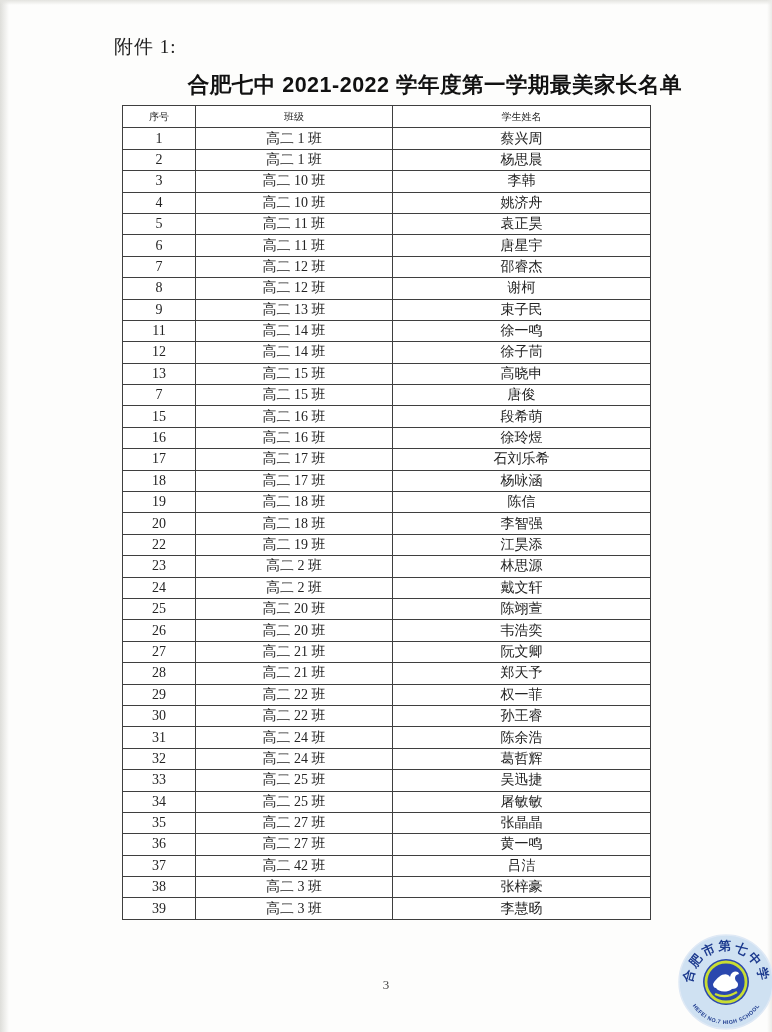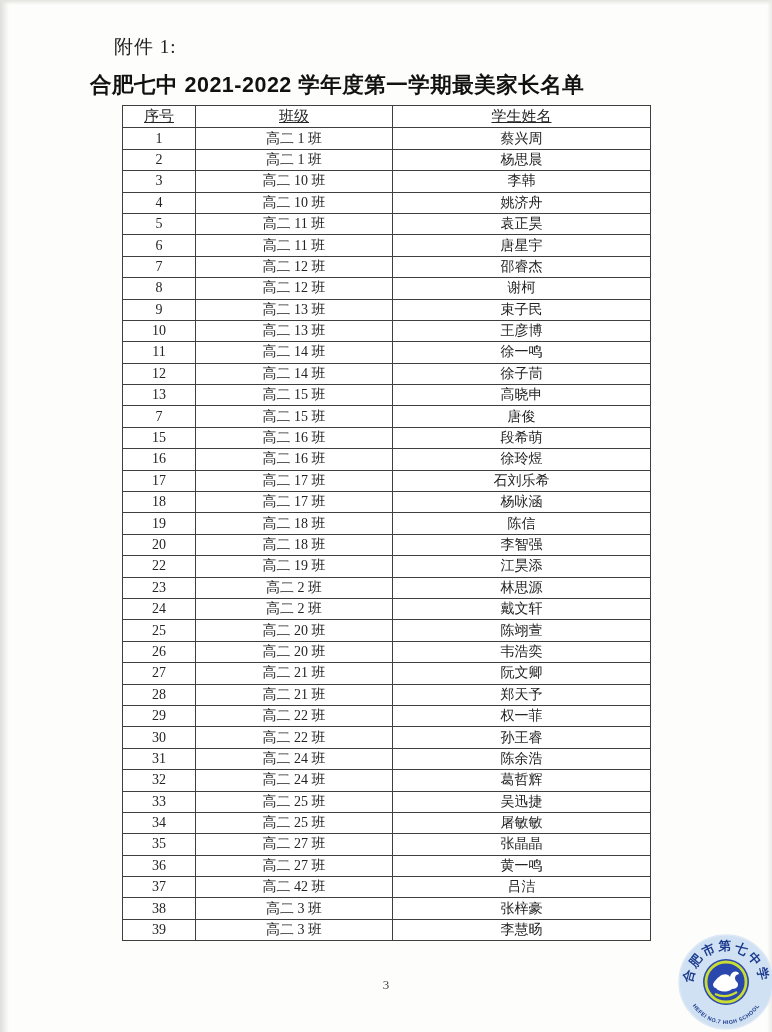--- a/index.html
+++ b/index.html
@@ -18,42 +18,42 @@
     background:linear-gradient(to bottom,#e3e3df,rgba(255,255,255,0));}
   .scan-edge-right{position:absolute;right:0;top:0;bottom:0;width:5px;
     background:linear-gradient(to left,#ebebe8,rgba(255,255,255,0));}
 
   .attachment{
     position:absolute;left:114px;top:34px;
     font-size:19px;letter-spacing:1px;color:#1f1f1f;
   }
   .title{
     position:absolute;left:90px;top:70px;width:592px;
-    text-align:left;
+    text-align:right;
     font-family:"Liberation Sans", sans-serif;
     font-weight:bold;font-size:21.5px;color:#111;
     letter-spacing:0.5px;
     white-space:nowrap;
   }
   table.roster{
     position:absolute;left:122px;top:105px;width:528px;
     border-collapse:collapse;table-layout:fixed;
     background:#fff;
   }
   table.roster th, table.roster td{
     border:1px solid #3f3f3f;
     padding:0;margin:0;
     height:20.4px;
     text-align:center;vertical-align:middle;
     font-size:14px;line-height:1;
     color:#242424;
     font-weight:normal;
     overflow:hidden;white-space:nowrap;
   }
-  table.roster th{font-size:15px;height:21.4px;text-decoration:underline;}
+  table.roster th{font-size:10px;height:21.4px;}
   .pageno{
     position:absolute;left:0;right:0;top:977px;
     text-align:center;font-size:13px;color:#444;
   }
   .badge{
     position:absolute;left:676px;top:932px;width:100px;height:100px;
   }
 </style>
 </head>
 <body>
@@ -130,25 +130,20 @@
           <td>高二 12 班</td>
           <td>谢柯</td>
         </tr>
 
         <tr>
           <td>9</td>
           <td>高二 13 班</td>
           <td>束子民</td>
         </tr>
 
-        <tr>
-          <td>10</td>
-          <td>高二 13 班</td>
-          <td>王彦博</td>
-        </tr>
 
         <tr>
           <td>11</td>
           <td>高二 14 班</td>
           <td>徐一鸣</td>
         </tr>
 
         <tr>
           <td>12</td>
           <td>高二 14 班</td>

